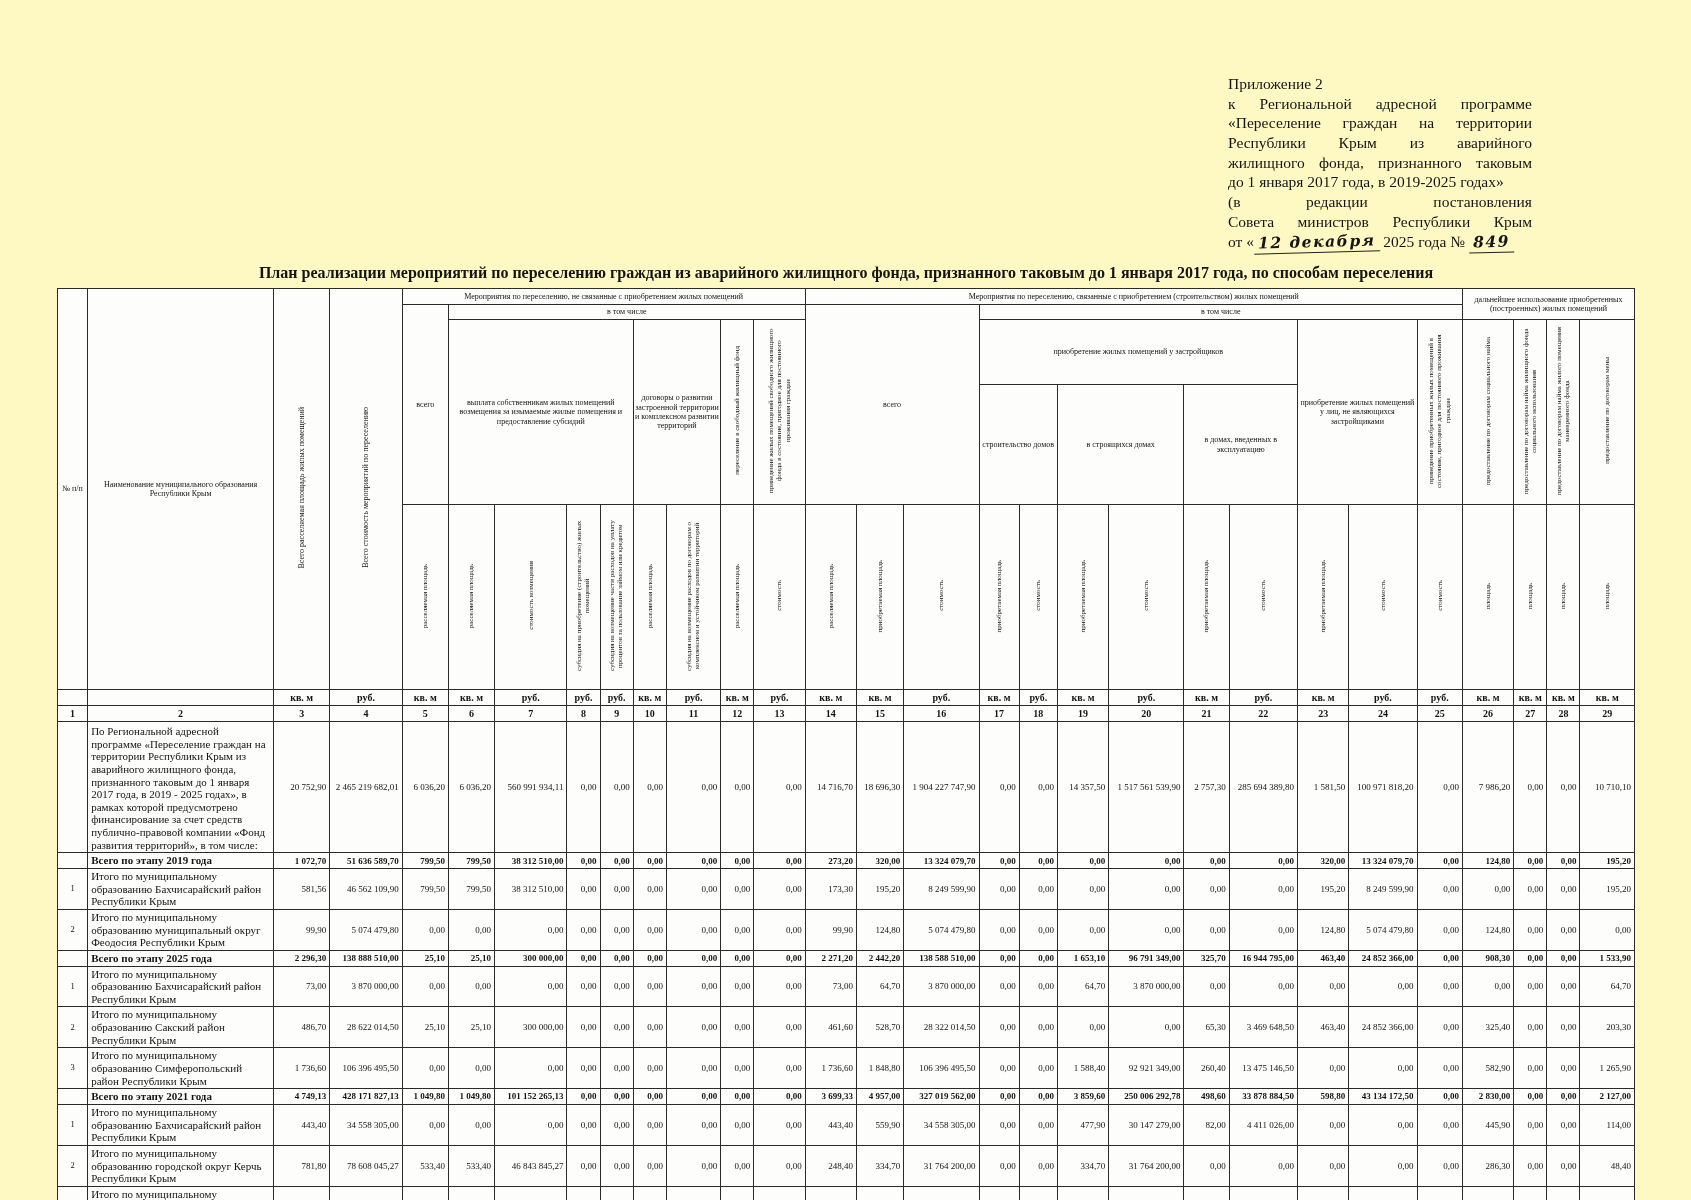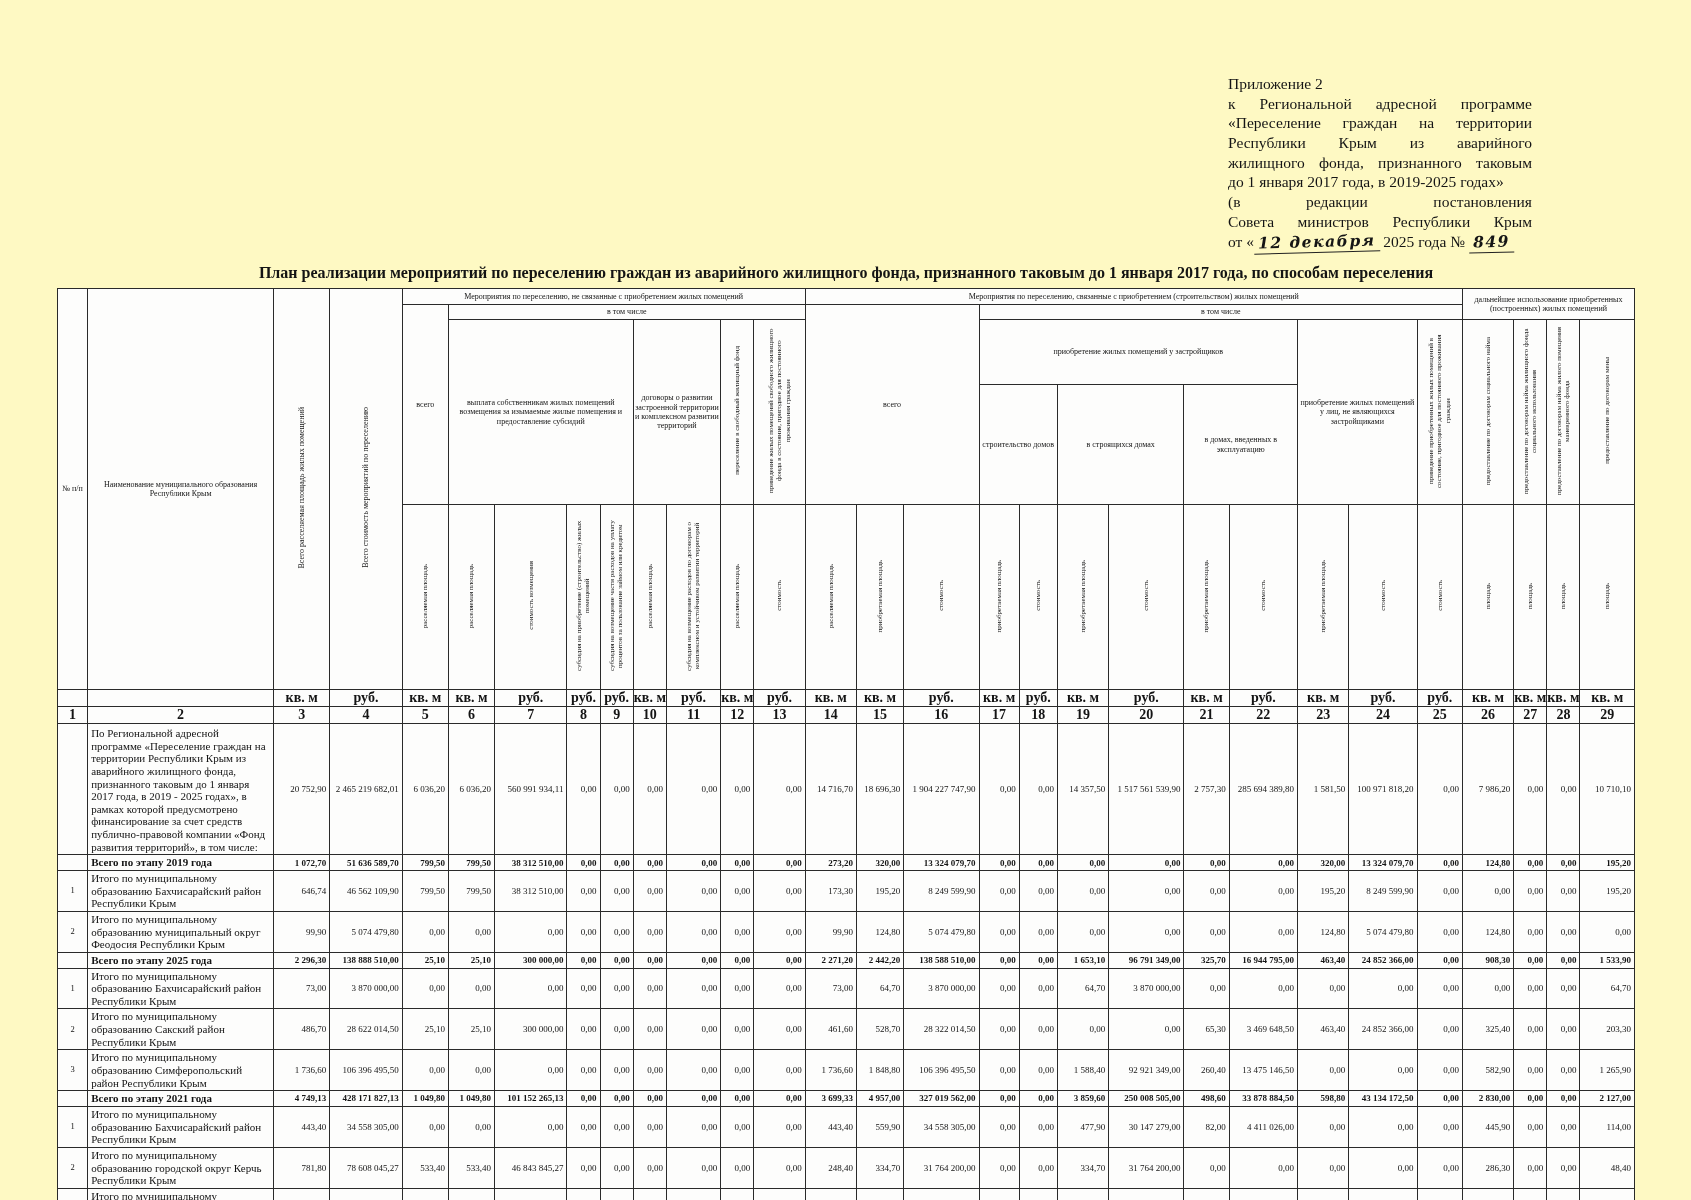--- a/index.html
+++ b/index.html
@@ -48,21 +48,21 @@
   .plan thead th {
     font-weight: normal; text-align: center;
     font-size: 8px; line-height: 1.18; padding: 1px;
   }
   .hr1 th { height: 16px; }
   .hr2 th { height: 15px; font-size: 8.5px; }
   .hr3 th { height: 65px; }
   .hr4 th { height: 120px; }
   .hr5 th { height: 185px; }
   .hr-units td, .hr-nums td {
-    height: 16px; font-weight: bold; font-size: 14px; text-align: center;
+    height: 16px; font-weight: bold; font-size: 10px; text-align: center;
   }
   .vt {
     writing-mode: vertical-rl;
     transform: rotate(180deg);
     display: inline-block;
     font-size: 7px; line-height: 1.2;
     max-height: 178px;
   }
   .vt-mid  { max-height: 178px; }
   .vt-tall { max-height: 390px; font-size: 8px; }
@@ -311,21 +311,21 @@
           <td class="c-val">13 324 079,70</td>
           <td class="c-val">0,00</td>
           <td class="c-val">124,80</td>
           <td class="c-val">0,00</td>
           <td class="c-val">0,00</td>
           <td class="c-val">195,20</td>
         </tr>
         <tr class="row-item">
           <td class="c-num">1</td>
           <td class="c-name">Итого по муниципальному образованию Бахчисарайский район Республики Крым</td>
-          <td class="c-val">646,74</td>
+          <td class="c-val">581,56</td>
           <td class="c-val">46 562 109,90</td>
           <td class="c-val">799,50</td>
           <td class="c-val">799,50</td>
           <td class="c-val">38 312 510,00</td>
           <td class="c-val">0,00</td>
           <td class="c-val">0,00</td>
           <td class="c-val">0,00</td>
           <td class="c-val">0,00</td>
           <td class="c-val">0,00</td>
           <td class="c-val">0,00</td>
@@ -514,21 +514,21 @@
           <td class="c-val">0,00</td>
           <td class="c-val">0,00</td>
           <td class="c-val">0,00</td>
           <td class="c-val">0,00</td>
           <td class="c-val">3 699,33</td>
           <td class="c-val">4 957,00</td>
           <td class="c-val">327 019 562,00</td>
           <td class="c-val">0,00</td>
           <td class="c-val">0,00</td>
           <td class="c-val">3 859,60</td>
-          <td class="c-val">250 008 505,00</td>
+          <td class="c-val">250 006 292,78</td>
           <td class="c-val">498,60</td>
           <td class="c-val">33 878 884,50</td>
           <td class="c-val">598,80</td>
           <td class="c-val">43 134 172,50</td>
           <td class="c-val">0,00</td>
           <td class="c-val">2 830,00</td>
           <td class="c-val">0,00</td>
           <td class="c-val">0,00</td>
           <td class="c-val">2 127,00</td>
         </tr>

